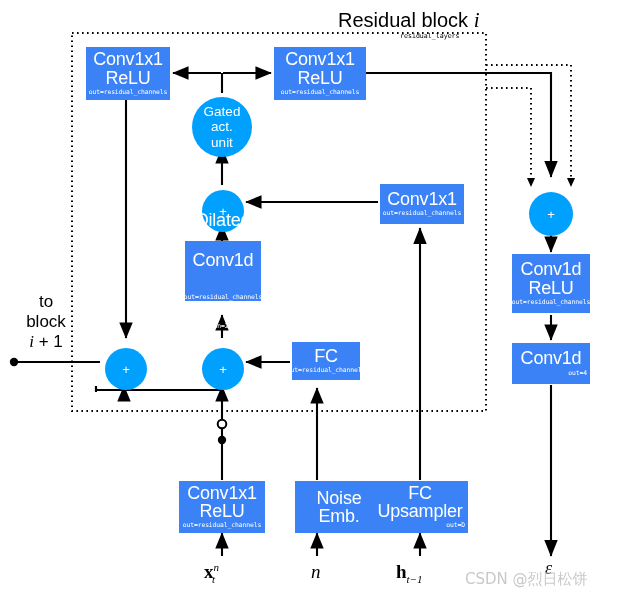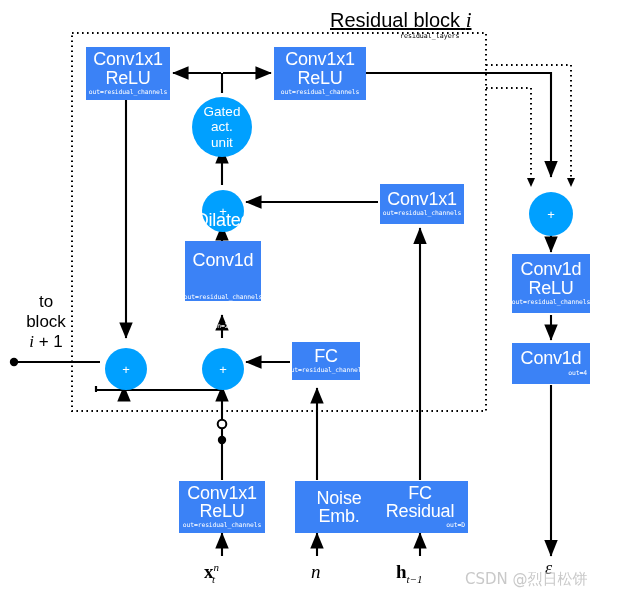--- a/index.html
+++ b/index.html
@@ -135,21 +135,21 @@
     <g stroke="#000" fill="#000" stroke-width="0">
       <path d="M567,178 l8,0 l-4,9 z"></path>
       <path d="M527,178 l8,0 l-4,9 z"></path>
     </g>
 
     <circle cx="14" cy="362" r="4.2" fill="#000"></circle>
     <circle cx="222" cy="424" r="4.3" fill="#ffffff" stroke="#000" stroke-width="2"></circle>
     <circle cx="222" cy="440" r="4.2" fill="#000"></circle>
   </svg>
 
-  <div class="lab title" style="left:330px;top:8px;text-decoration:underline;">
+  <div class="lab title" style="left:338px;top:8px;">
     <span>Residual block</span>
     <i>i</i>
   </div>
   <div class="title-sub" style="left:400px;top:32px;">residual_layers</div>
 
   <div class="box" style="left:86px;top:47px;width:84px;height:53px;">
     <div class="ttl">Conv1x1</div>
     <div class="ttl2">ReLU</div>
     <div class="sub">out=residual_channels</div>
   </div>
@@ -216,21 +216,21 @@
     <div class="sub">out=residual_channels</div>
   </div>
 
   <div class="box" style="left:283px;top:481px;width:88px;height:52px;margin-left:12px;">
     <div class="ttl">Noise</div>
     <div class="ttl2">Emb.</div>
   </div>
 
   <div class="box" style="left:372px;top:481px;width:96px;height:52px;">
     <div class="ttl">FC</div>
-    <div class="ttl2">Residual</div>
+    <div class="ttl2">Upsampler</div>
     <div class="sub right">out=D</div>
   </div>
 
   <div class="lab toblock" style="left:10px;top:292px;width:72px;">
     <div>to</div>
     <div>block</div>
     <div>
       <span class="it">i</span>
       <span>+ 1</span>
     </div>

